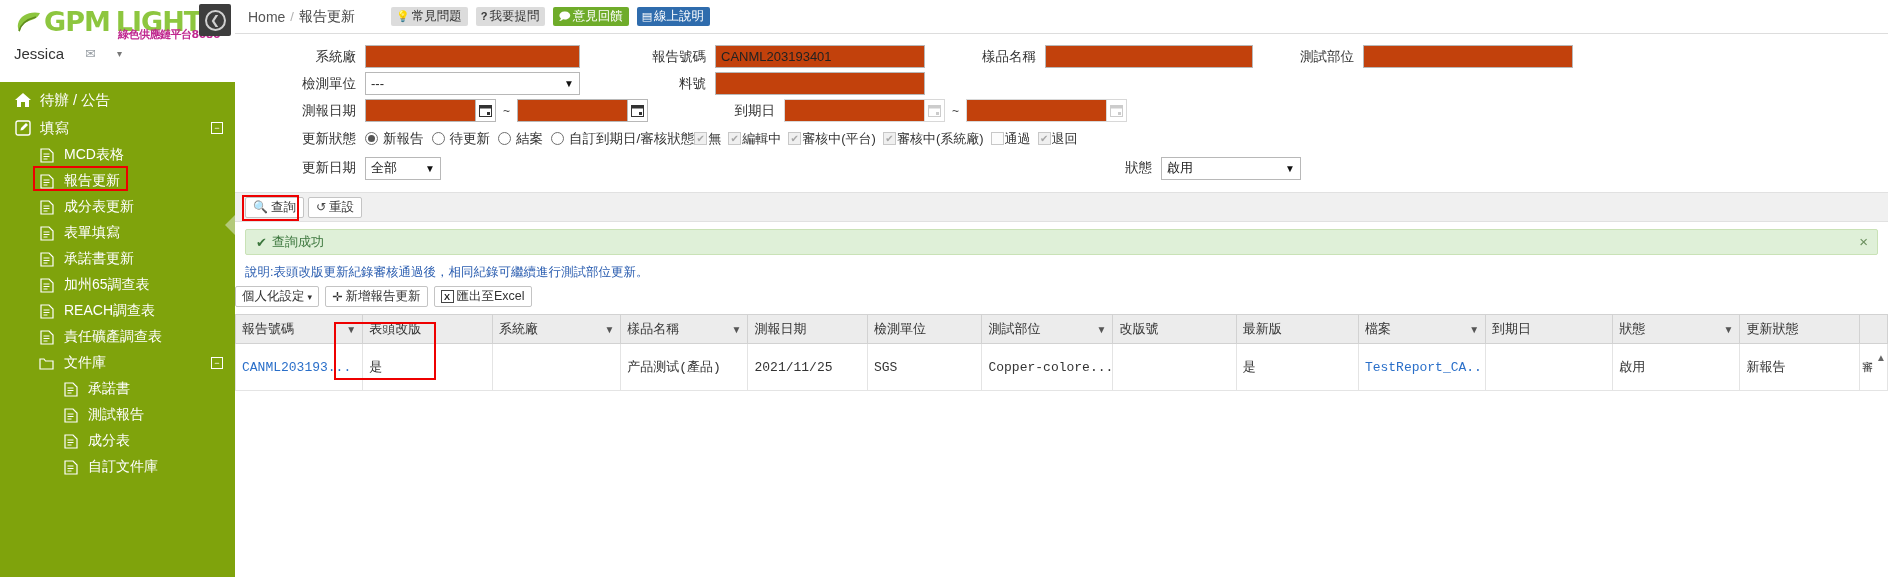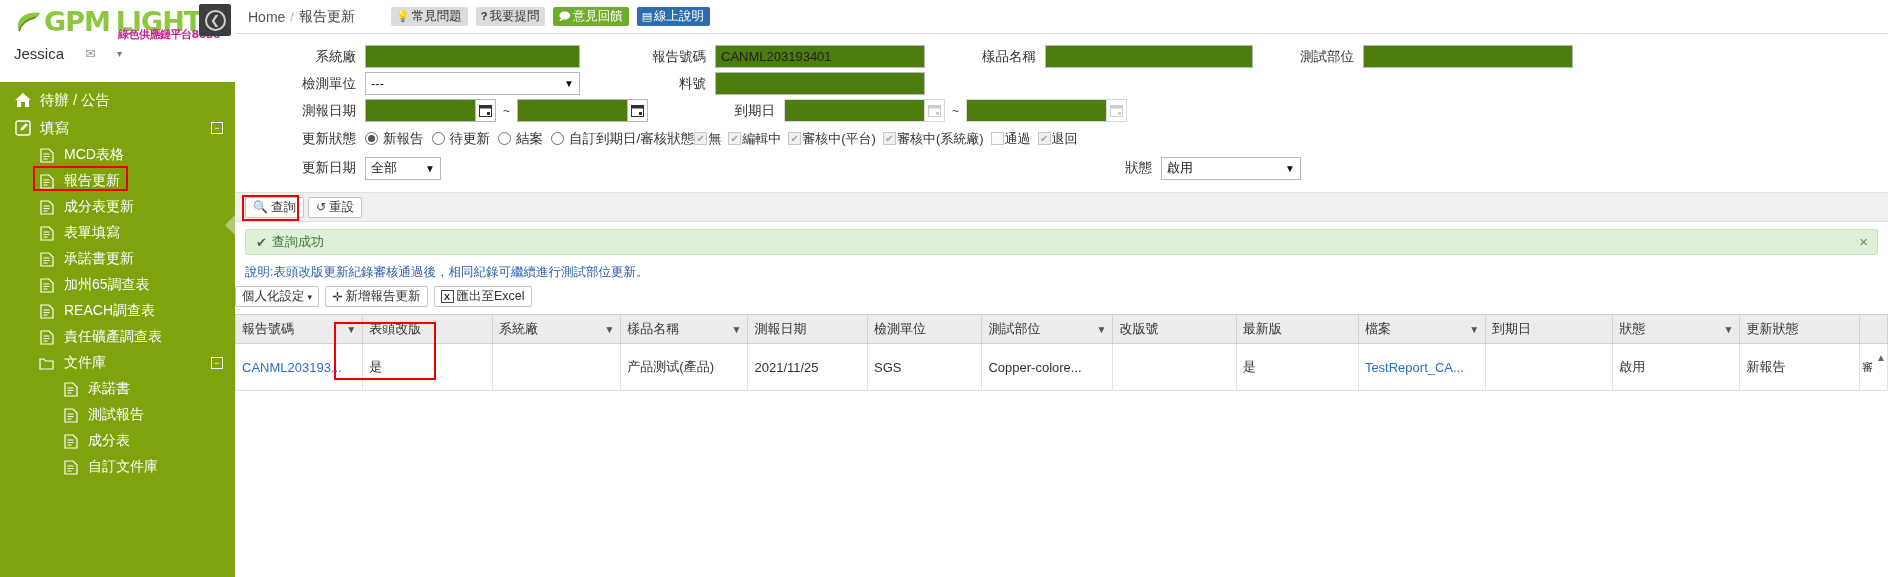--- a/index.html
+++ b/index.html
@@ -144,21 +144,21 @@
   .frow { display: flex; align-items: center; height: 27px; }
   .fl {
     font-size: 13.5px; color: #333;
     text-align: right;
     padding-right: 9px;
     white-space: nowrap;
   }
   .inp {
     border: 1px solid #b8b8b8;
     height: 23px;
-    background: #4d7c0f;
+    background: #c2410c;
     font-size: 13px;
     padding: 7px 5px;
     color: #222;
     display: flex; align-items: center;
     font-family: "Liberation Sans", sans-serif;
   }
   .sel {
     border: 1px solid #b8b8b8;
     height: 23px; background: #fff;
     font-size: 13px; padding: 0 5px;
@@ -270,20 +270,21 @@
   }
   table.grid th:first-child { border-left: 1px solid #d2d2d2; }
   table.grid td {
     border: 1px solid #e4e4e4;
     border-left: none;
     height: 47px;
     font-size: 13px; color: #333;
     padding: 0 6px;
     white-space: nowrap;
     overflow: hidden;
+    font-family: Liberation Mono, monospace;
   }
   table.grid td:first-child { border-left: 1px solid #e4e4e4; }
   .funnel { position: absolute; right: 6px; top: 50%; transform: translateY(-50%); color: #555; font-size: 10px; }
   .lnk { color: #2a6fc9; }
   .cell-highlight {
     position: absolute;
     border: 2px solid #ee0000;
     pointer-events: none; z-index: 6;
   }
   .scroll-up {

